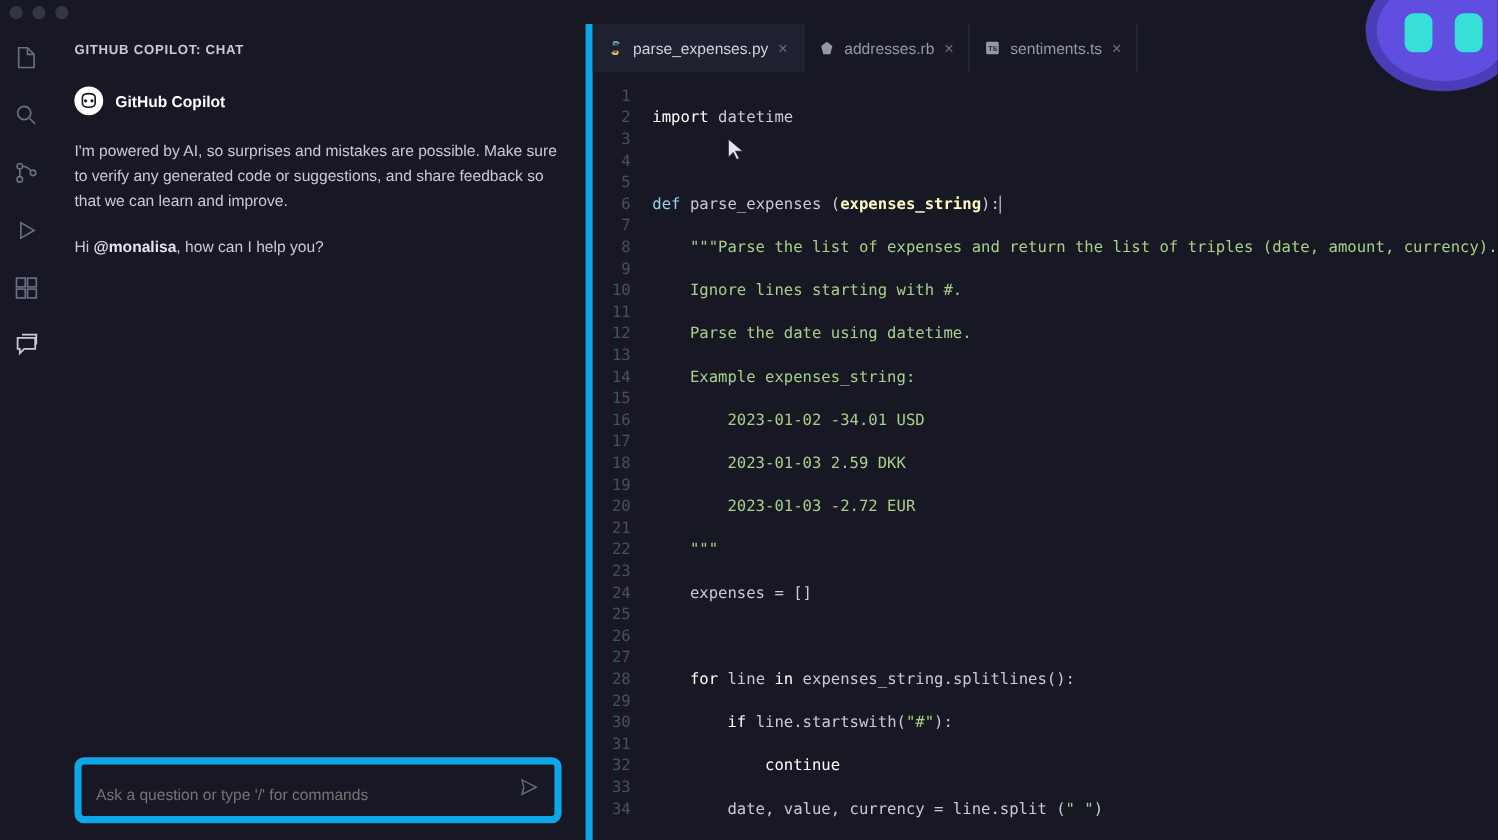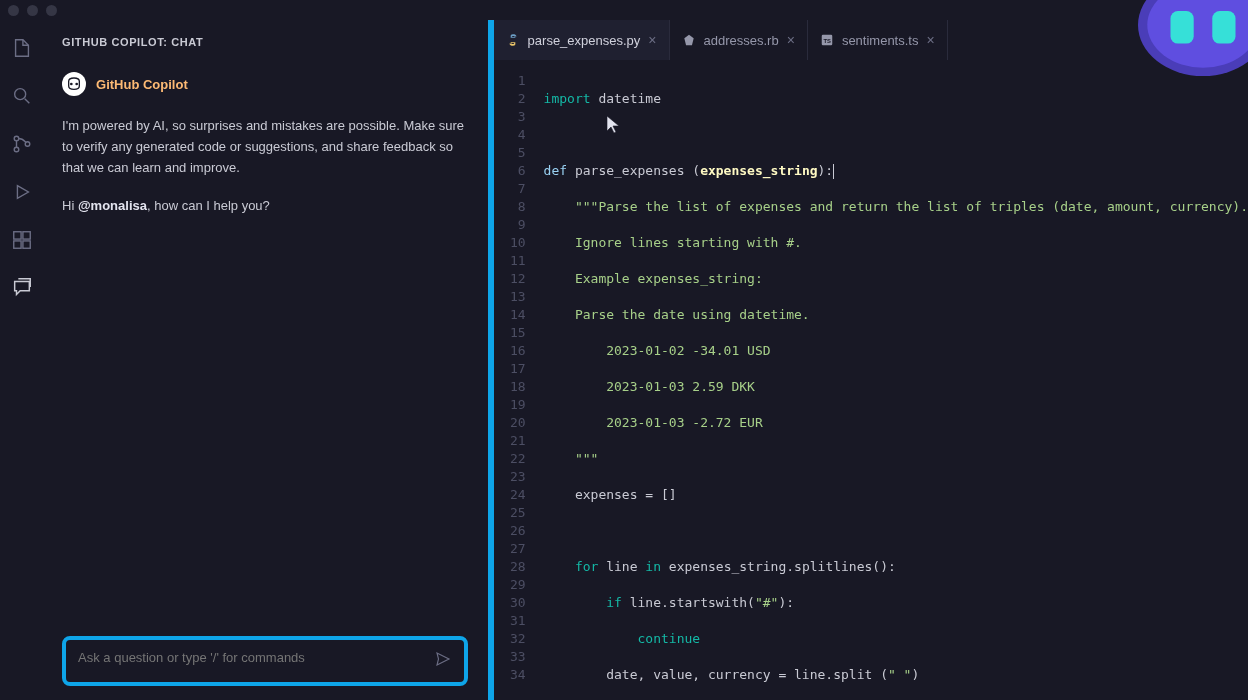--- a/index.html
+++ b/index.html
@@ -64,30 +64,30 @@
   margin-bottom: 20px;
 }
 .copilot-avatar {
   width: 24px; height: 24px;
   border-radius: 50%;
   background: #fff;
   display: flex;
   align-items: center;
   justify-content: center;
 }
-.chat-name { font-size: 13px; font-weight: 600; color: #fdba74; }
+.chat-name { font-size: 13px; font-weight: 600; color: #ffffff; }
 .chat-body { font-size: 13px; line-height: 1.6; color: #c9cad4; }
 .chat-body .mention { color: #e3e4ef; font-weight: 600; }
 .chat-body p { margin-bottom: 18px; }
 .chat-spacer { flex: 1; }
 .chat-input-wrap {
-  border: 4px solid #0ea5e9;
+  border: 6px solid #0ea5e9;
   border-radius: 8px;
   display: flex;
-  align-items: flex-start;
+  align-items: flex-end;
   padding: 10px 12px;
   margin-bottom: 14px;
 }
 .chat-input {
   flex: 1;
   background: transparent;
   border: none;
   outline: none;
   color: #9597aa;
   font-size: 13px;
@@ -133,21 +133,21 @@
 .gutter {
   width: 50px;
   text-align: right;
   padding-right: 18px;
   color: #4c4e63;
   user-select: none;
 }
 .gutter div { height: 18px; }
 .code-content { flex: 1; white-space: pre; position: relative; }
 .code-content .line { height: 18px; }
-.tok-kw { color: #14b8a6; }
+.tok-kw { color: #ffffff; }
 .tok-def { color: #99d1f2; text-align: right; }
 .tok-fn { color: #c9cad4; }
 .tok-param { color: #fef9c3; font-weight: bold; }
 .tok-str { color: #a7d089; }
 .tok-doc { color: #a7d089; }
 .cursor-caret {
   display: inline-block;
   width: 1px; height: 15px;
   background: #c9cad4;
   vertical-align: middle;
@@ -311,22 +311,22 @@
           <div>32</div>
           <div>33</div>
           <div>34</div>
         </div>
       <div class="code-content">
 <div class="line"><span class="tok-kw">import</span><span> datetime</span></div>
 <div class="line"></div>
 <div class="line"><span class="tok-def">def</span><span class="tok-fn"> parse_expenses </span><span>(</span><span class="tok-param">expenses_string</span><span>):</span><span class="cursor-caret"></span></div>
 <div class="line tok-doc">    """Parse the list of expenses and return the list of triples (date, amount, currency).</div>
 <div class="line tok-doc">    Ignore lines starting with #.</div>
+<div class="line tok-doc">    Parse the date using datetime.</div>
 <div class="line tok-doc">    Example expenses_string:</div>
-<div class="line tok-doc">    Parse the date using datetime.</div>
 <div class="line tok-doc">        2023-01-02 -34.01 USD</div>
 <div class="line tok-doc">        2023-01-03 2.59 DKK</div>
 <div class="line tok-doc">        2023-01-03 -2.72 EUR</div>
 <div class="line tok-doc">    """</div>
 <div class="line">    expenses = []</div>
 <div class="line"></div>
 <div class="line">    <span class="tok-kw">for</span><span> line </span><span class="tok-kw">in</span><span> expenses_string.splitlines():</span></div>
 <div class="line">        <span class="tok-kw">if</span><span> line.startswith(</span><span class="tok-str">"#"</span><span>):</span></div>
 <div class="line">            <span class="tok-kw">continue</span></div>
 <div class="line"><span>        date, value, currency = line.split (</span><span class="tok-str">" "</span><span>)</span></div>

